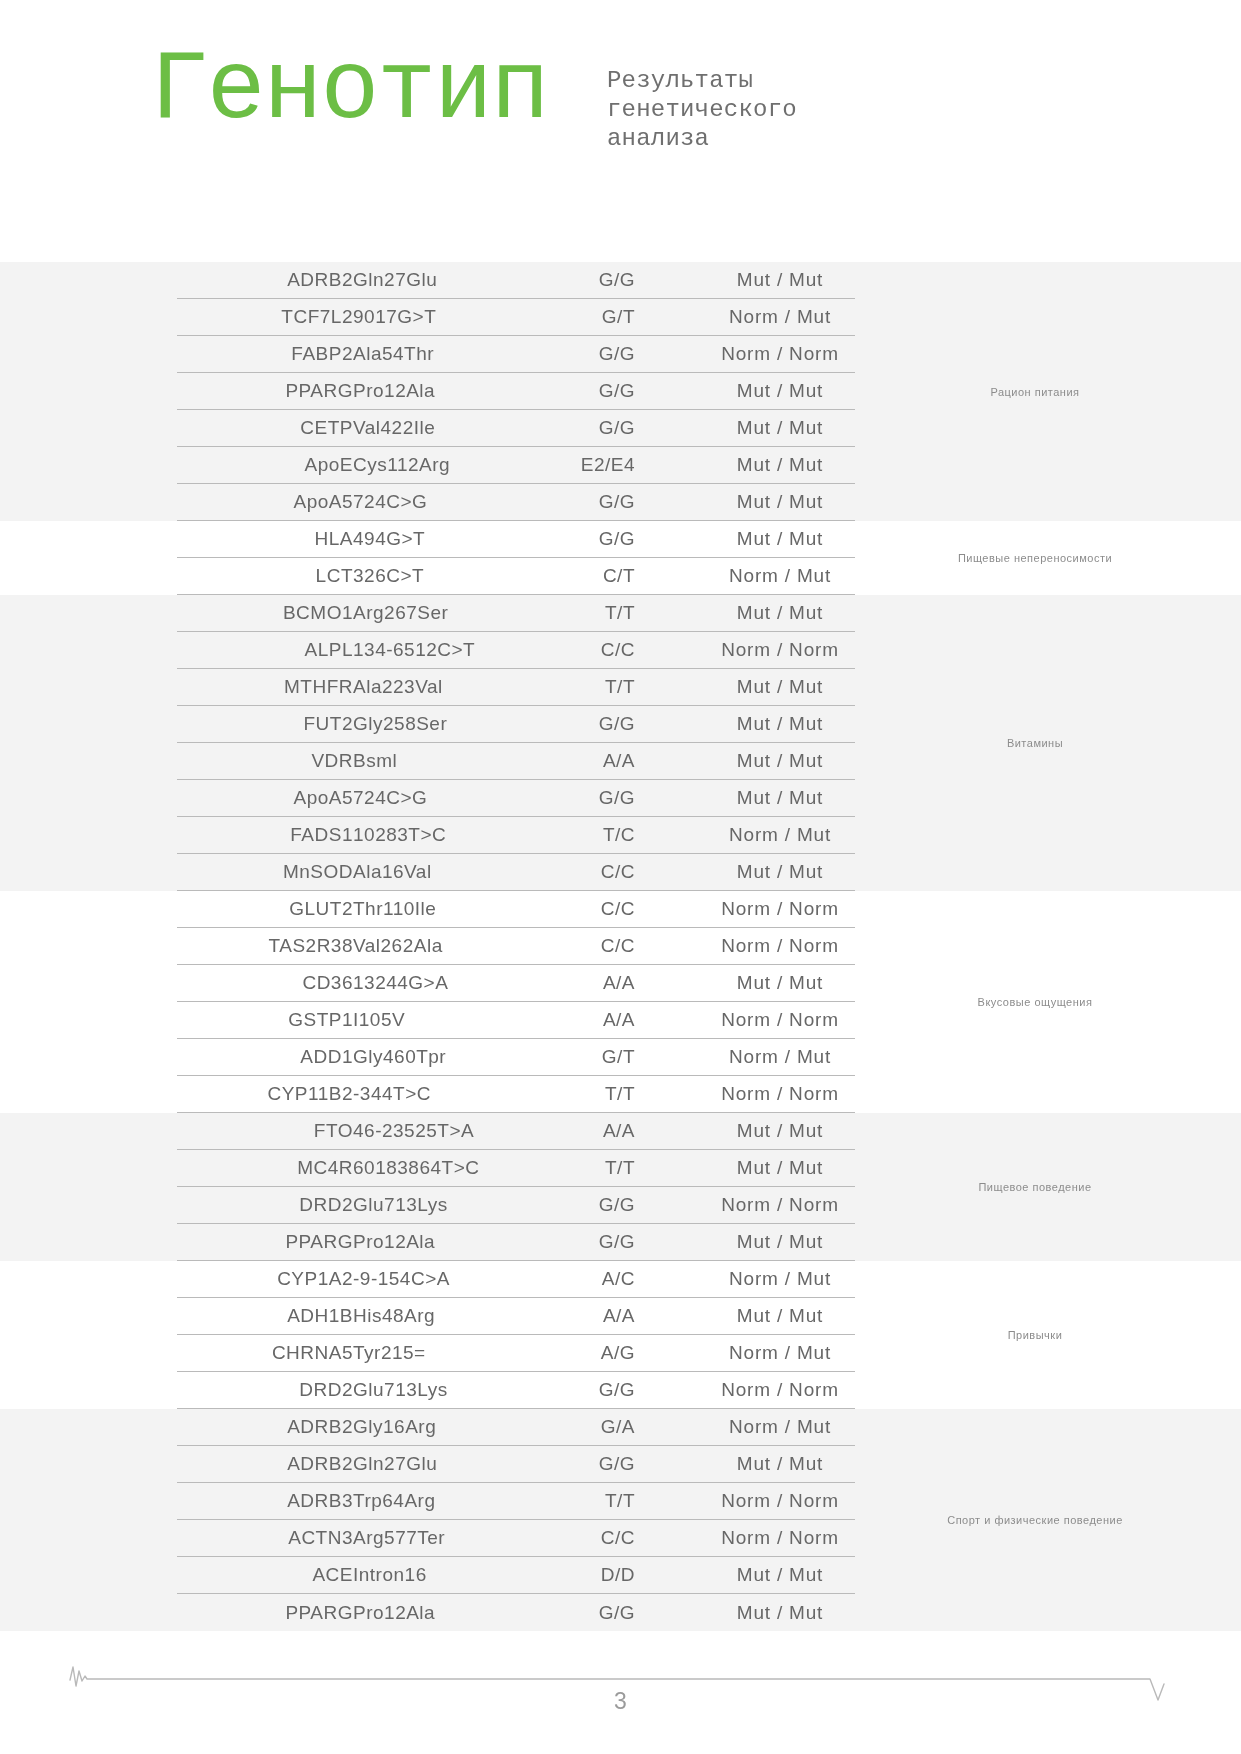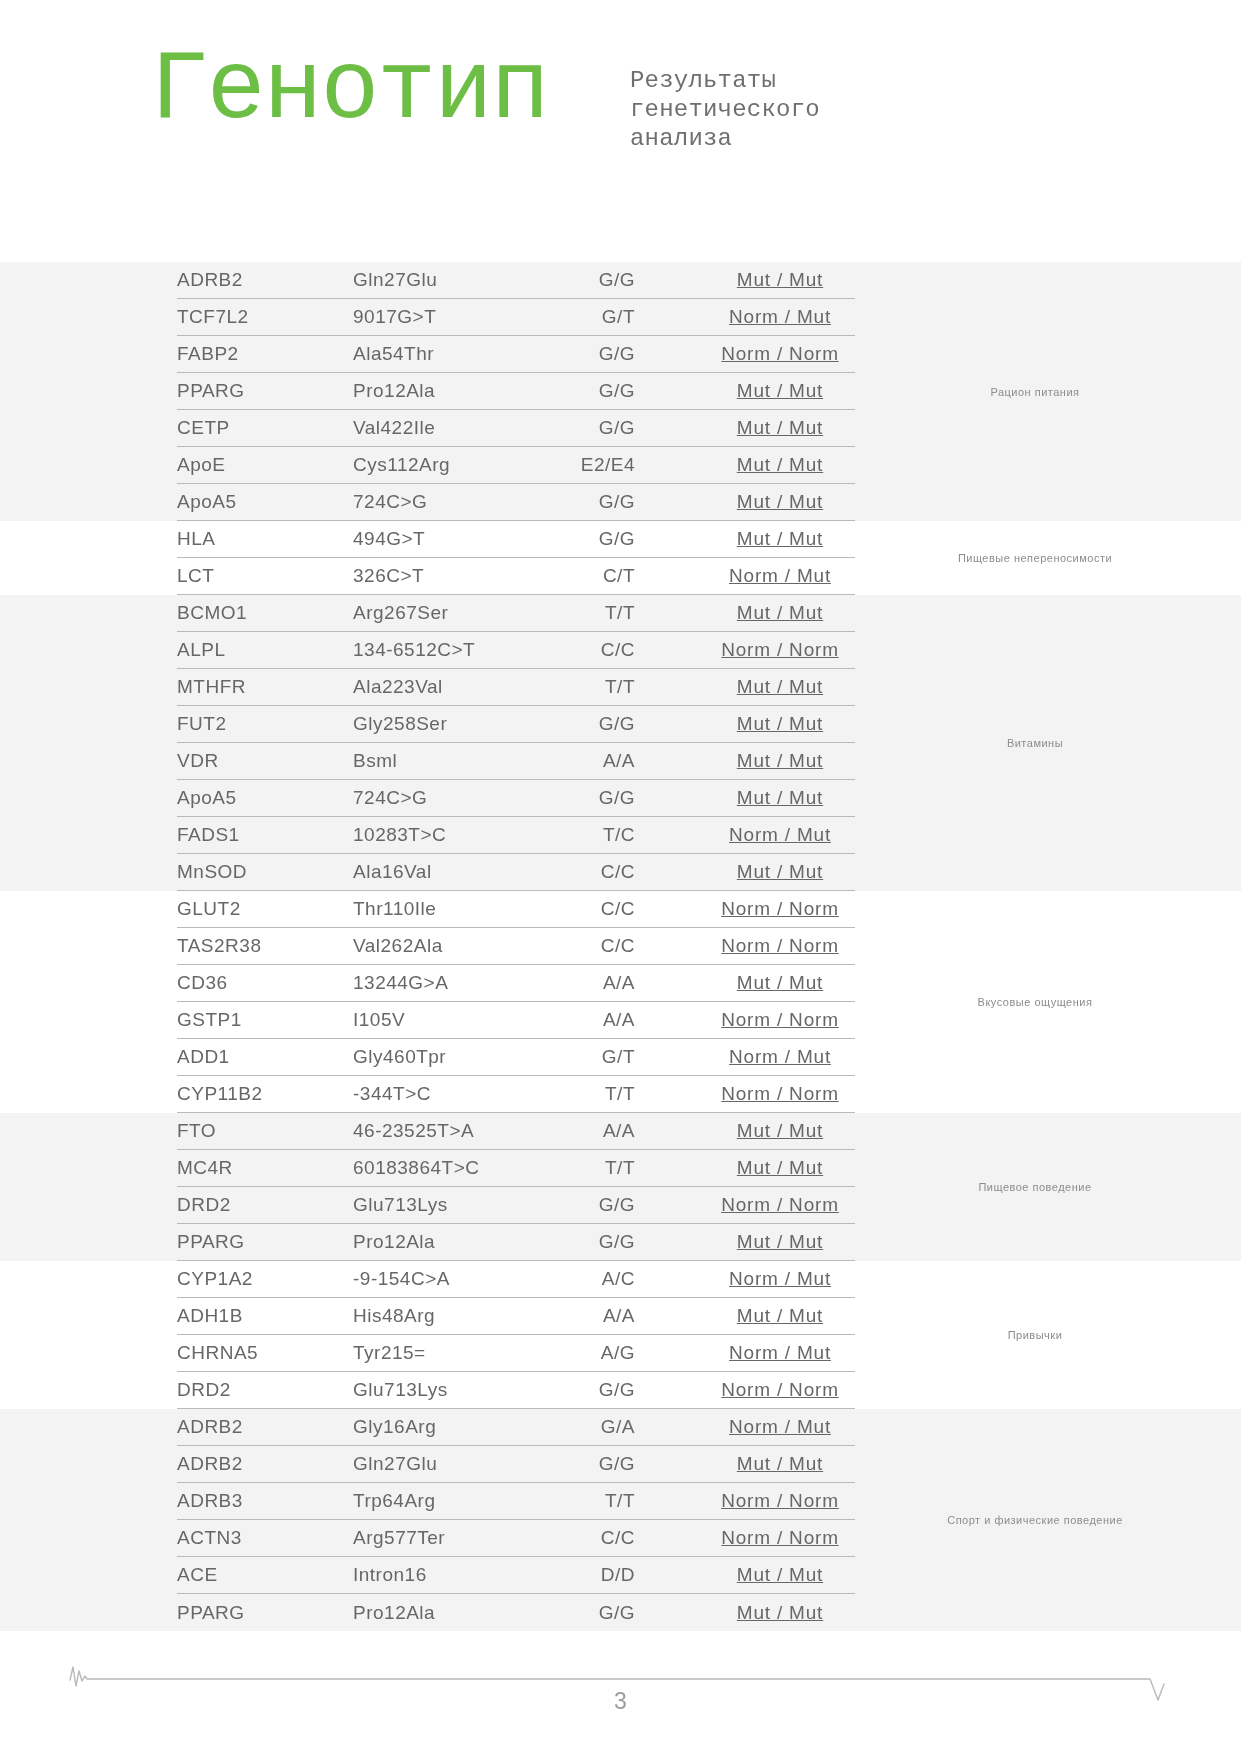--- a/index.html
+++ b/index.html
@@ -12,21 +12,21 @@
     -webkit-font-smoothing:antialiased;
   }
   
   .top-area{position:relative;height:262px;font-family:Liberation Mono, monospace;}
   .doc-title{
     position:absolute;left:150px;top:40px;
     font-size:98px;line-height:1.05;font-weight:400;
     letter-spacing:-2px;color:#6cbe45;
   }
   .doc-subtitle{
-    position:absolute;left:630px;top:66px;
+    position:absolute;left:607px;top:66px;
     font-size:24px;line-height:29px;font-weight:400;
     color:#6f6f6f;white-space:pre-line;letter-spacing:.2px;
   }
   
   .col-headers{
     position:absolute;left:177px;top:226px;width:678px;
     display:flex;align-items:flex-end;
     font-size:16px;color:#909090;letter-spacing:.4px;
   }
   
@@ -34,25 +34,25 @@
   .band{position:relative;width:1241px;}
   .band.shaded{background:#f3f3f3;}
   .rows{margin-left:177px;width:678px;}
   .row{
     display:flex;align-items:center;
     height:37px;box-sizing:border-box;
     border-bottom:1px solid #bababa;
   }
   .row.no-border{border-bottom:none;}
   .cell{font-size:19px;color:#676767;letter-spacing:.5px;white-space:nowrap;}
-  .c-gene{width:176px;}
+  .c-gene{width:176px;text-align:right;}
   .c-type{width:210px;}
   .c-geno{width:72px;text-align:right;}
   .c-spacer{flex:1;}
-  .c-norma{width:150px;text-align:center;letter-spacing:.8px;text-decoration:underline;}
+  .c-norma{width:150px;text-align:center;letter-spacing:.8px;}
   .hc-gene{width:176px;}
   .hc-type{width:210px;margin-top:48px;}
   .hc-geno{width:72px;text-align:right;}
   .hc-spacer{flex:1;}
   .hc-norma{width:150px;text-align:center;}
   .band-label{
     position:absolute;left:855px;width:360px;top:50%;
     transform:translateY(-50%);
     text-align:center;font-size:11px;color:#8c8c8c;letter-spacing:.5px;
   }

